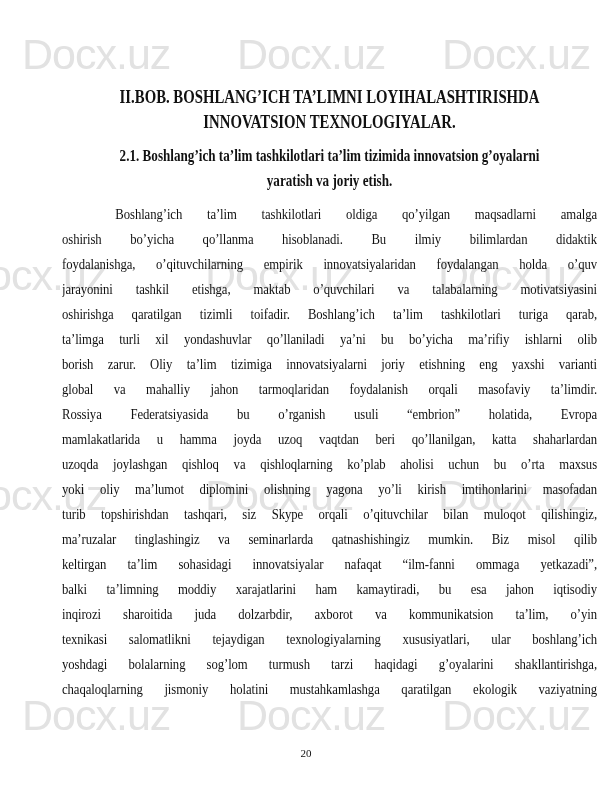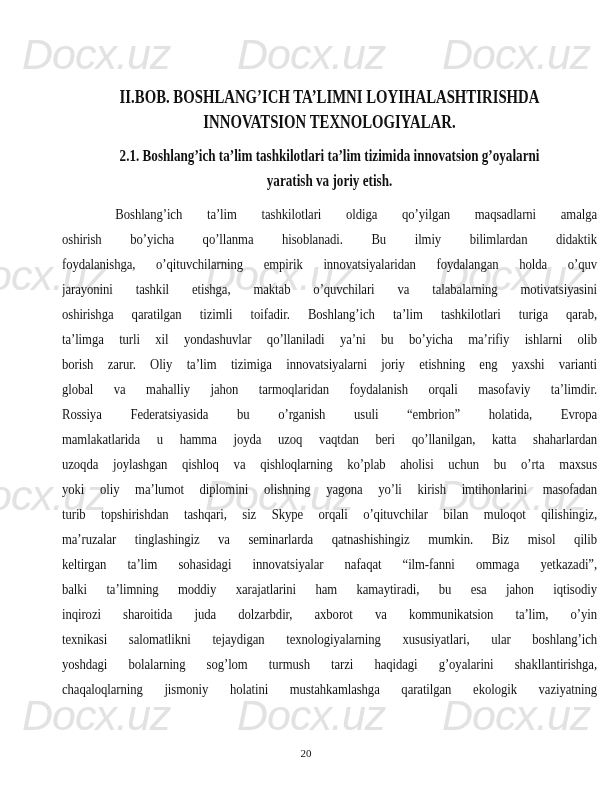--- a/index.html
+++ b/index.html
@@ -15,21 +15,20 @@
   .wm{
     position:absolute;
     font-family:"Liberation Sans", sans-serif;
     font-size:43px;
     line-height:1;
     letter-spacing:-1px;
     color:#e2e2e2;
     white-space:nowrap;
     user-select:none;
     z-index:0;
-    font-style:italic;
   }
   .wm.r1{top:33px;}  .wm.r2{top:254px;} .wm.r3{top:474px;} .wm.r4{top:694px;}
   .wm.ca1{left:22px;}  .wm.ca2{left:237px;} .wm.ca3{left:442px;}
   .wm.cb1{left:-42px;} .wm.cb2{left:205px;} .wm.cb3{left:438px;}
   
   .content{
     position:absolute;
     left:62px;top:85px;
     width:652px;               
     transform:scaleX(0.8206);

